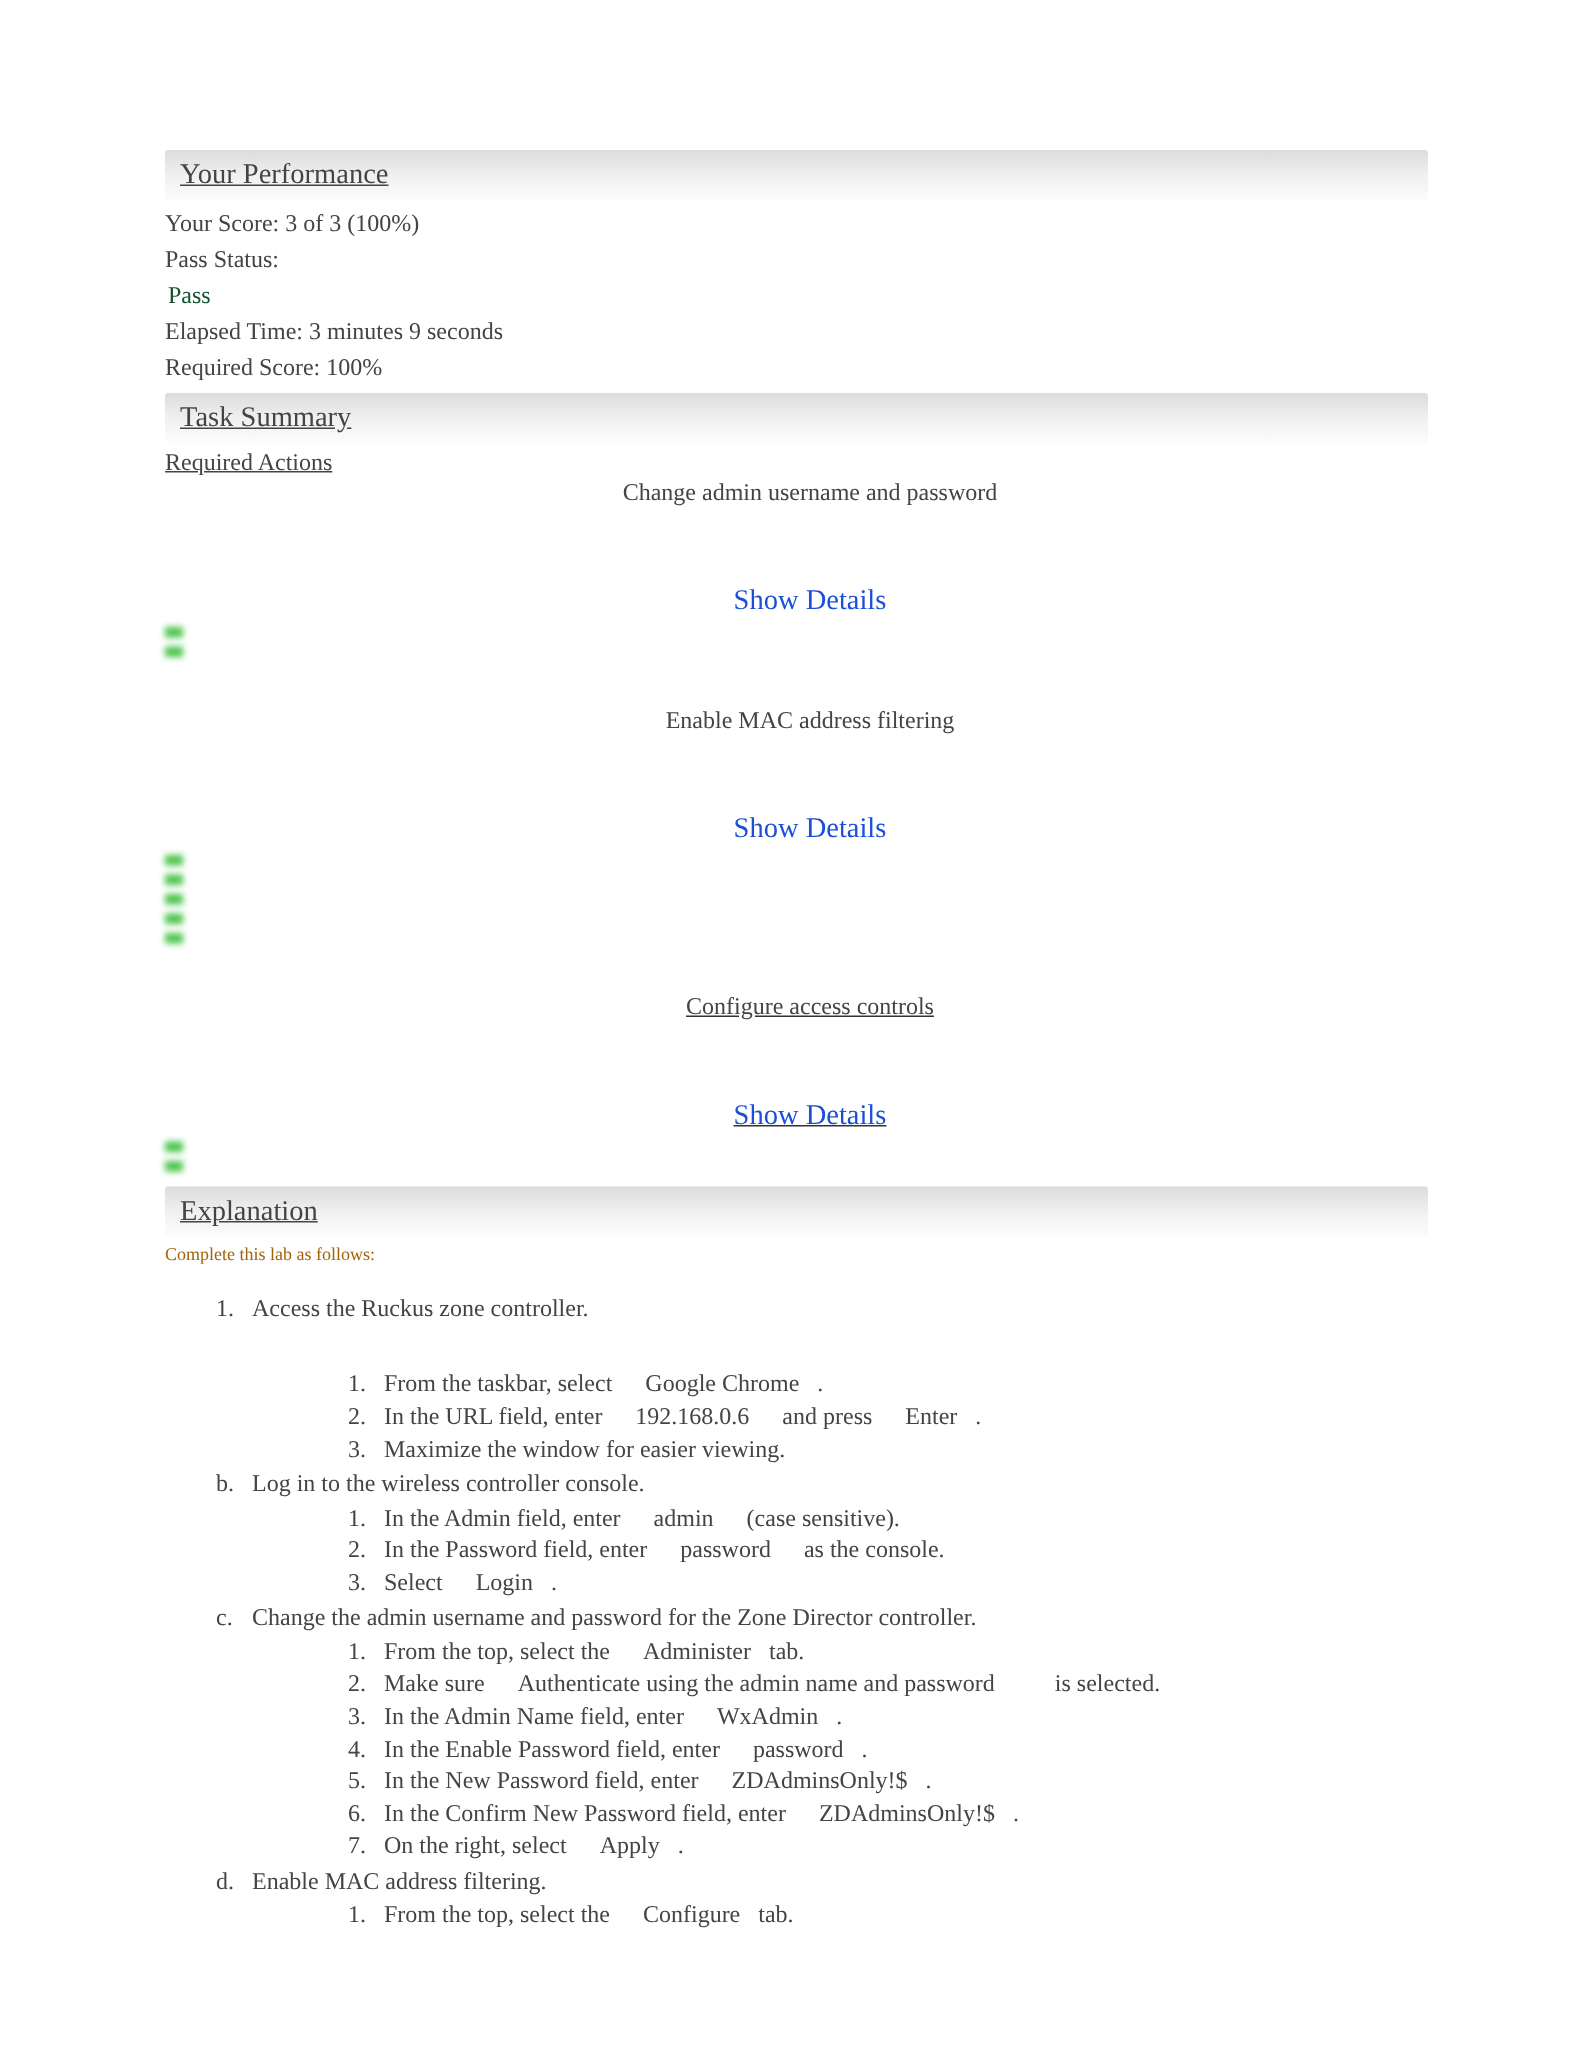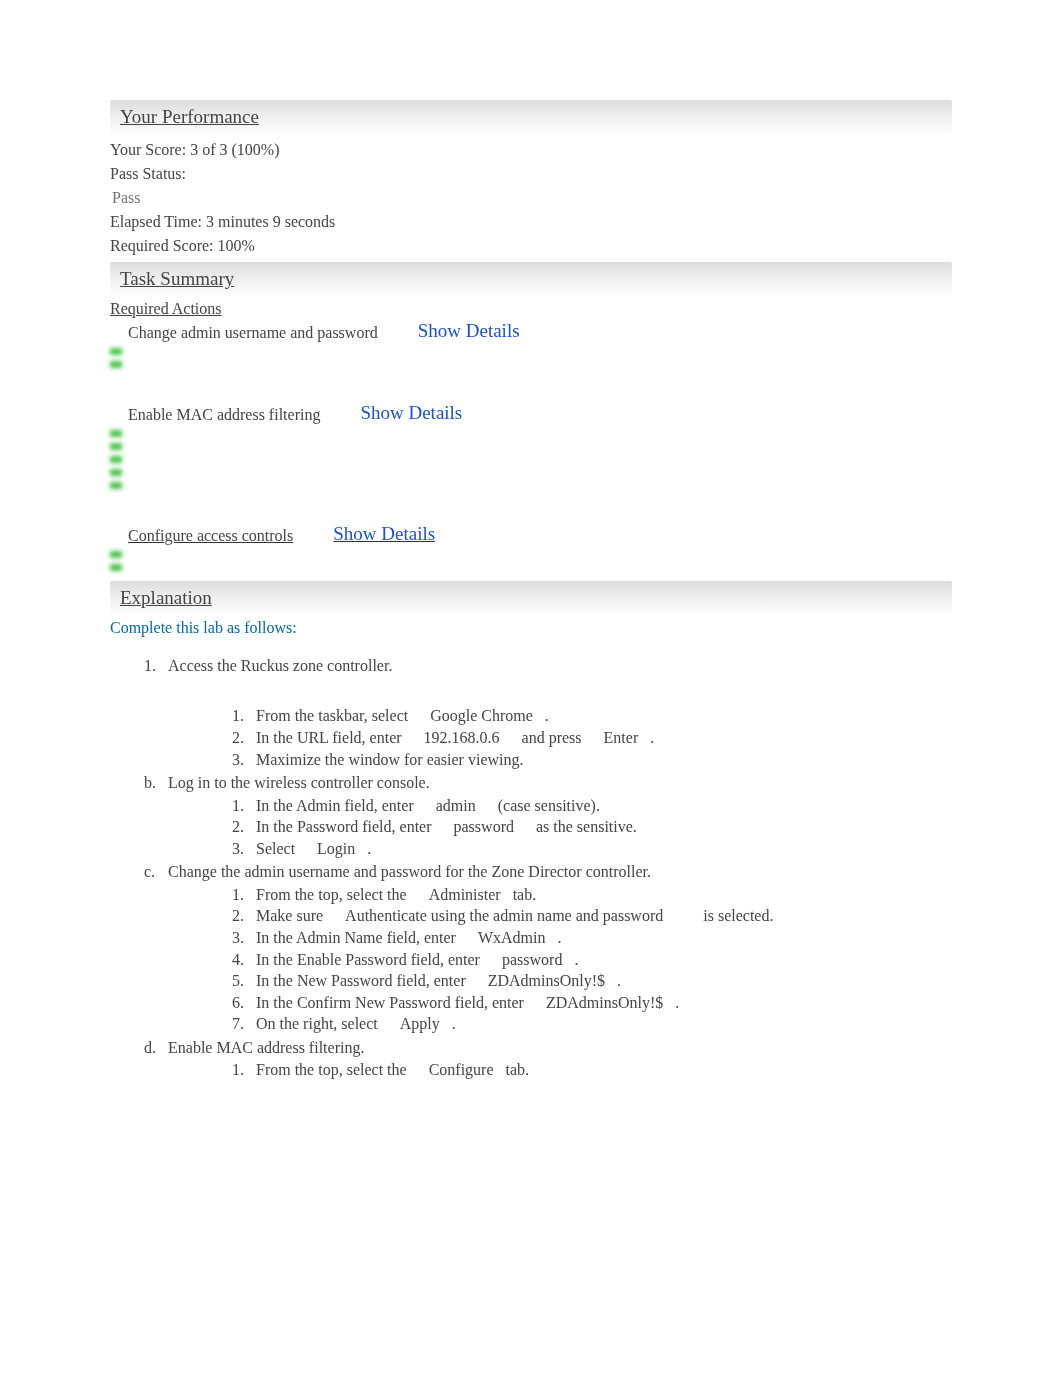--- a/index.html
+++ b/index.html
@@ -24,38 +24,39 @@
       border-radius: 2px;
       text-decoration: underline;
     }
     .info-line {
       font-size: 16px;
       color: #444;
       line-height: 1.5;
       padding-left: 0;
     }
     .pass {
-      color: #737373;
+      color: #14532d;
       padding-left: 2px;
     }
     .section-spacer-sm {
       height: 4px;
     }
     .subhead {
       font-size: 16px;
       color: #444;
       margin-bottom: 2px;
       text-decoration: underline;
     }
     .action-row {
       display: flex;
-      align-items: flex-end;
-      gap: 40px;
+      align-items: center;
+      gap: 52px;
       padding-left: 18px;
       margin-top: 2px;
+      flex-direction: column;
     }
     .action-text {
       font-size: 16px;
       color: #444;
     }
     .show-details {
       color: #1a4fd6;
       font-size: 19px;
       cursor: pointer;
     }
@@ -74,22 +75,22 @@
       opacity: 0.85;
     }
     .action-block {
       margin-bottom: 34px;
     }
     .action-block:last-of-type {
       margin-bottom: 10px;
       text-decoration: underline;
     }
     .explanation-intro {
-      font-size: 16px;
-      color: #0369a1;
+      font-size: 12px;
+      color: #a16207;
       margin: 2px 0 18px 0;
     }
     ol.outer {
       list-style: none;
       padding-left: 58px;
     }
     ol.outer > li {
       font-size: 16px;
       color: #444;
       line-height: 1.4;
@@ -190,21 +191,21 @@
 <div class="explanation-intro">Complete this lab as follows:</div>
 
 <ol class="outer" id="steps-container">
     <li><span class="li-num">1.</span><span class="li-text">Access the Ruckus zone controller.</span><ol class="inner" style="margin-top: 28px;">
         <li><span class="li-num">1.</span><span>From the taskbar, select</span><span class="mono-gap"></span><span>Google Chrome</span><span class="mono-gap-sm"></span><span>.</span></li>
         <li><span class="li-num">2.</span><span>In the URL field, enter</span><span class="mono-gap"></span><span>192.168.0.6</span><span class="mono-gap"></span><span>and press</span><span class="mono-gap"></span><span>Enter</span><span class="mono-gap-sm"></span><span>.</span></li>
         <li><span class="li-num">3.</span><span>Maximize the window for easier viewing.</span></li>
       </ol></li>
     <li><span class="li-num">b.</span><span class="li-text">Log in to the wireless controller console.</span><ol class="inner" style="margin-top: 0px;">
         <li><span class="li-num">1.</span><span>In the Admin field, enter</span><span class="mono-gap"></span><span>admin</span><span class="mono-gap"></span><span>(case sensitive).</span></li>
-        <li><span class="li-num">2.</span><span>In the Password field, enter</span><span class="mono-gap"></span><span>password</span><span class="mono-gap"></span><span>as the sensitive.</span></li>
+        <li><span class="li-num">2.</span><span>In the Password field, enter</span><span class="mono-gap"></span><span>password</span><span class="mono-gap"></span><span>as the console.</span></li>
         <li><span class="li-num">3.</span><span>Select</span><span class="mono-gap"></span><span>Login</span><span class="mono-gap-sm"></span><span>.</span></li>
       </ol></li>
     <li><span class="li-num">c.</span><span class="li-text">Change the admin username and password for the Zone Director controller.</span><ol class="inner" style="margin-top: 0px;">
         <li><span class="li-num">1.</span><span>From the top, select the</span><span class="mono-gap"></span><span>Administer</span><span class="mono-gap-sm"></span><span>tab.</span></li>
         <li><span class="li-num">2.</span><span>Make sure</span><span class="mono-gap"></span><span>Authenticate using the admin name and password</span><span class="mono-gap-lg"></span><span>is selected.</span></li>
         <li><span class="li-num">3.</span><span>In the Admin Name field, enter</span><span class="mono-gap"></span><span>WxAdmin</span><span class="mono-gap-sm"></span><span>.</span></li>
         <li><span class="li-num">4.</span><span>In the Enable Password field, enter</span><span class="mono-gap"></span><span>password</span><span class="mono-gap-sm"></span><span>.</span></li>
         <li><span class="li-num">5.</span><span>In the New Password field, enter</span><span class="mono-gap"></span><span>ZDAdminsOnly!$</span><span class="mono-gap-sm"></span><span>.</span></li>
         <li><span class="li-num">6.</span><span>In the Confirm New Password field, enter</span><span class="mono-gap"></span><span>ZDAdminsOnly!$</span><span class="mono-gap-sm"></span><span>.</span></li>
         <li><span class="li-num">7.</span><span>On the right, select</span><span class="mono-gap"></span><span>Apply</span><span class="mono-gap-sm"></span><span>.</span></li>

